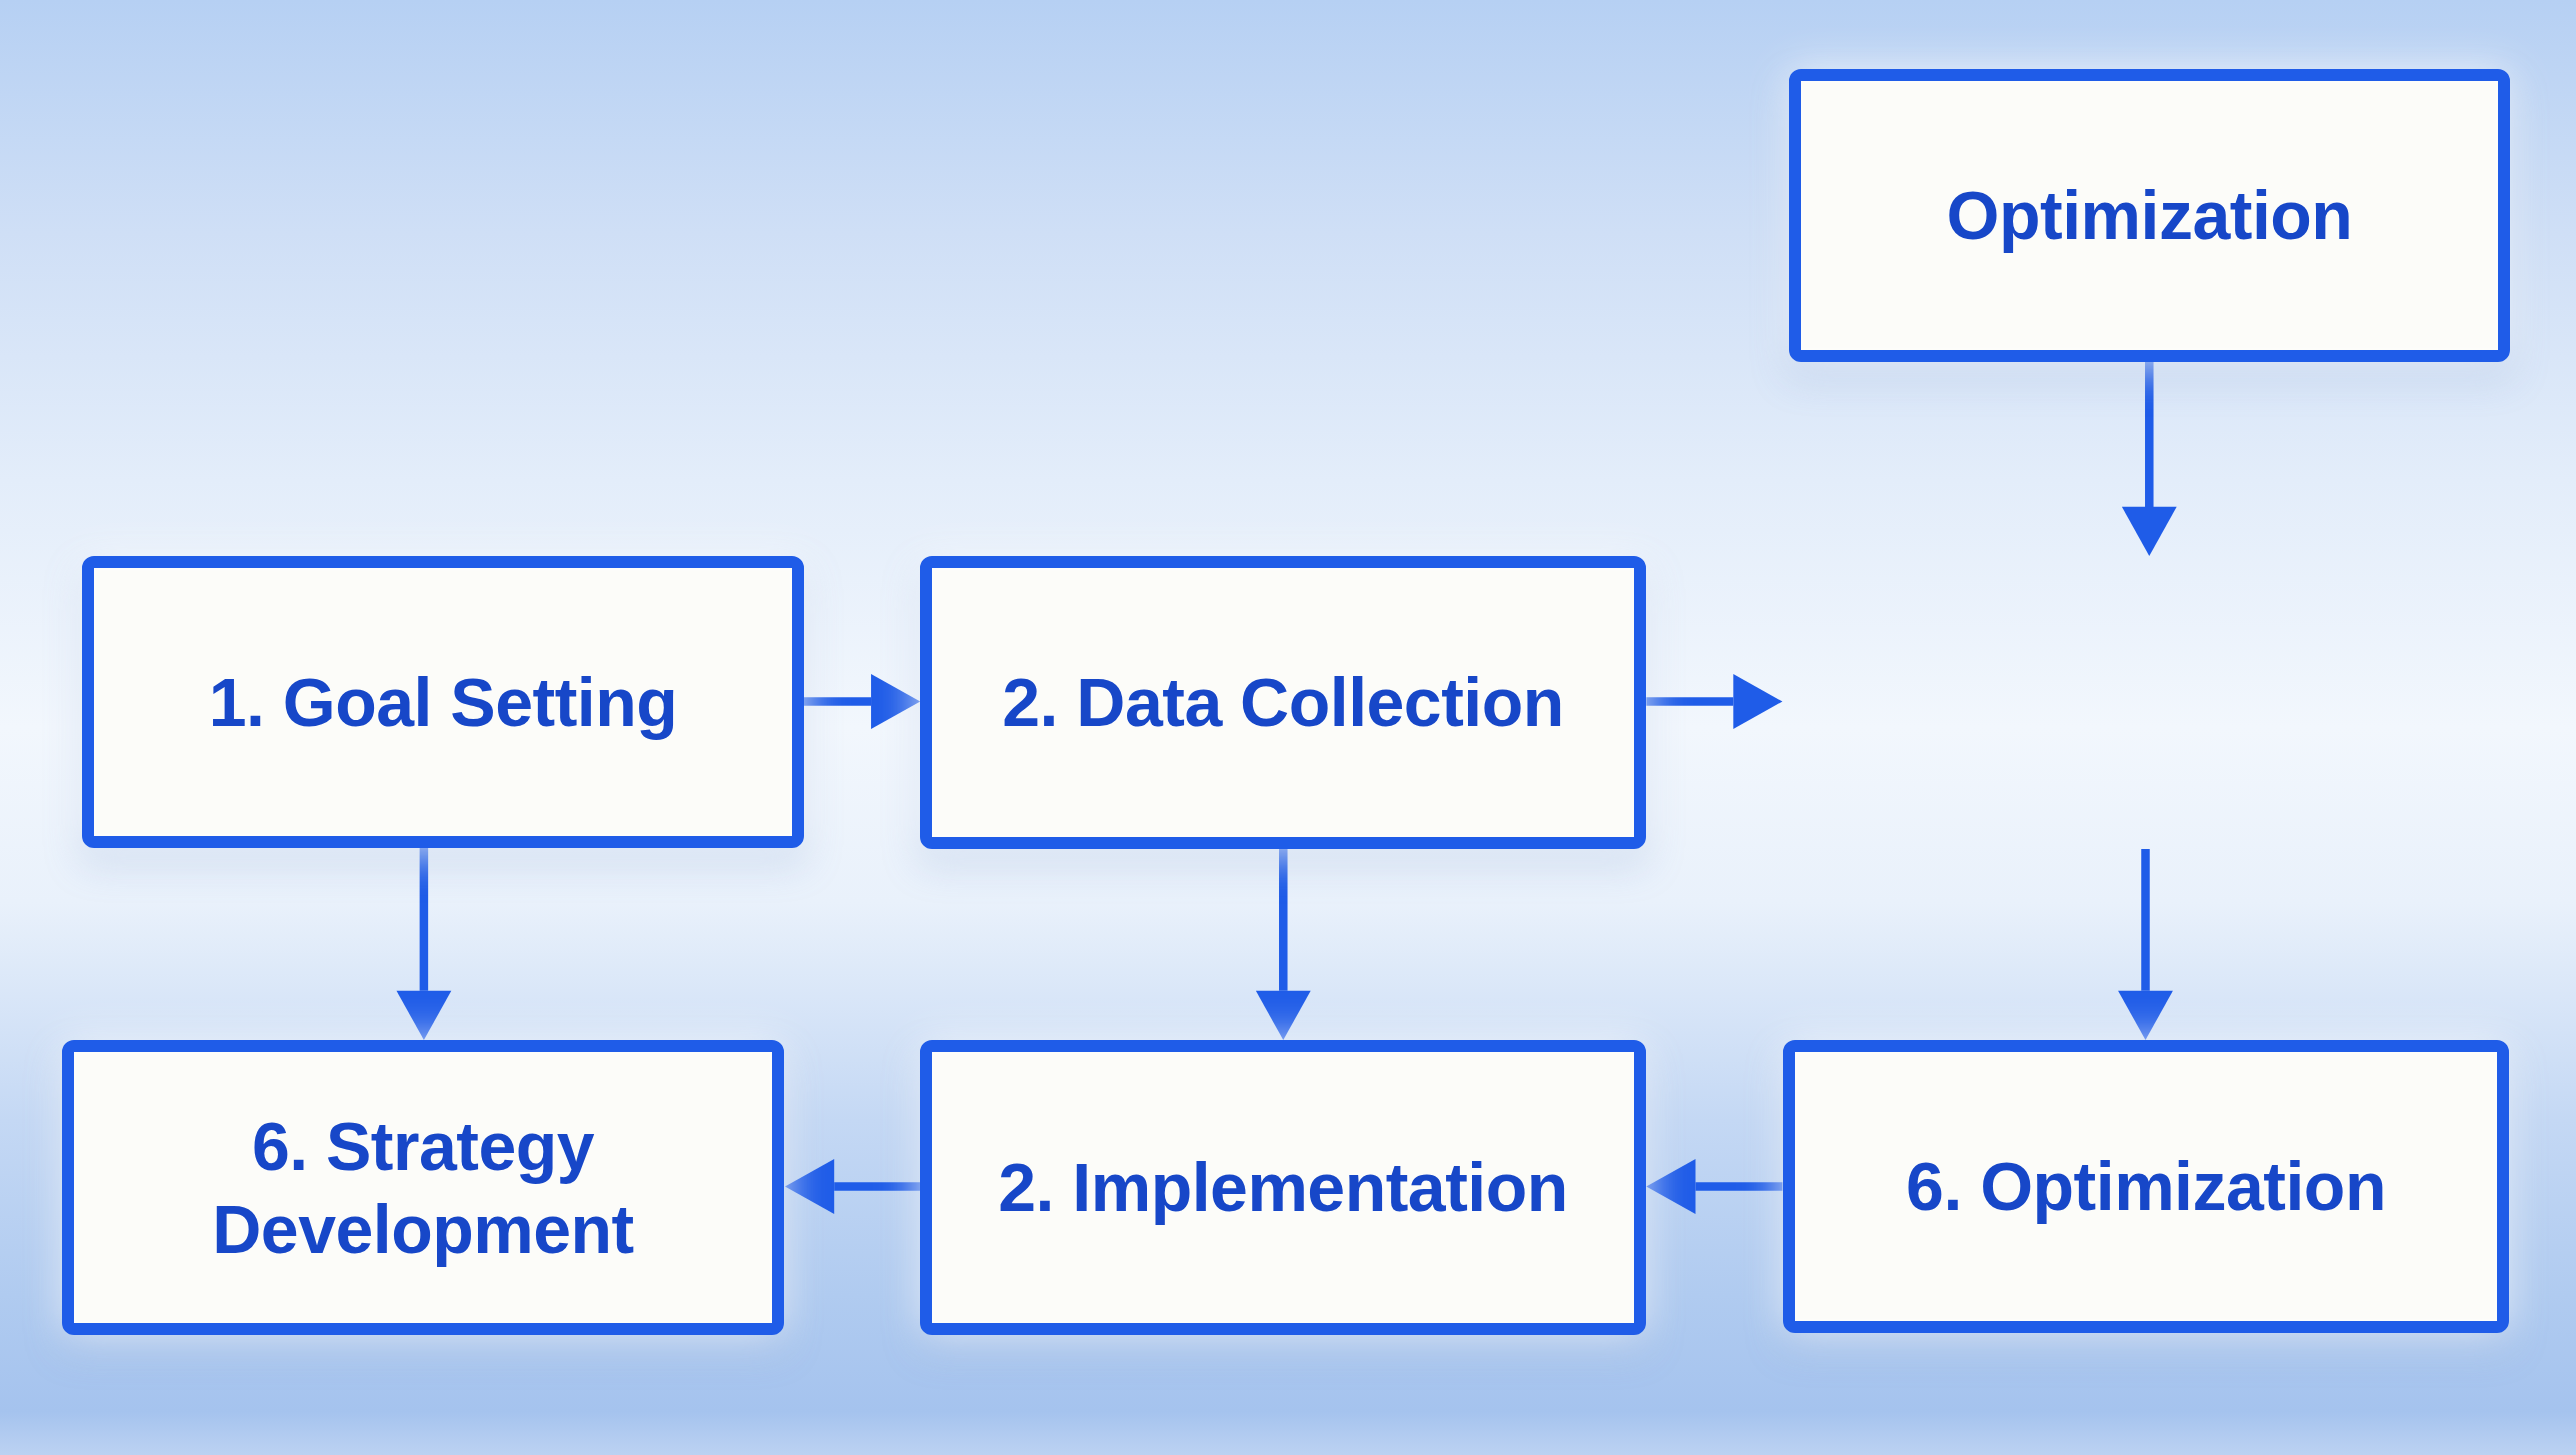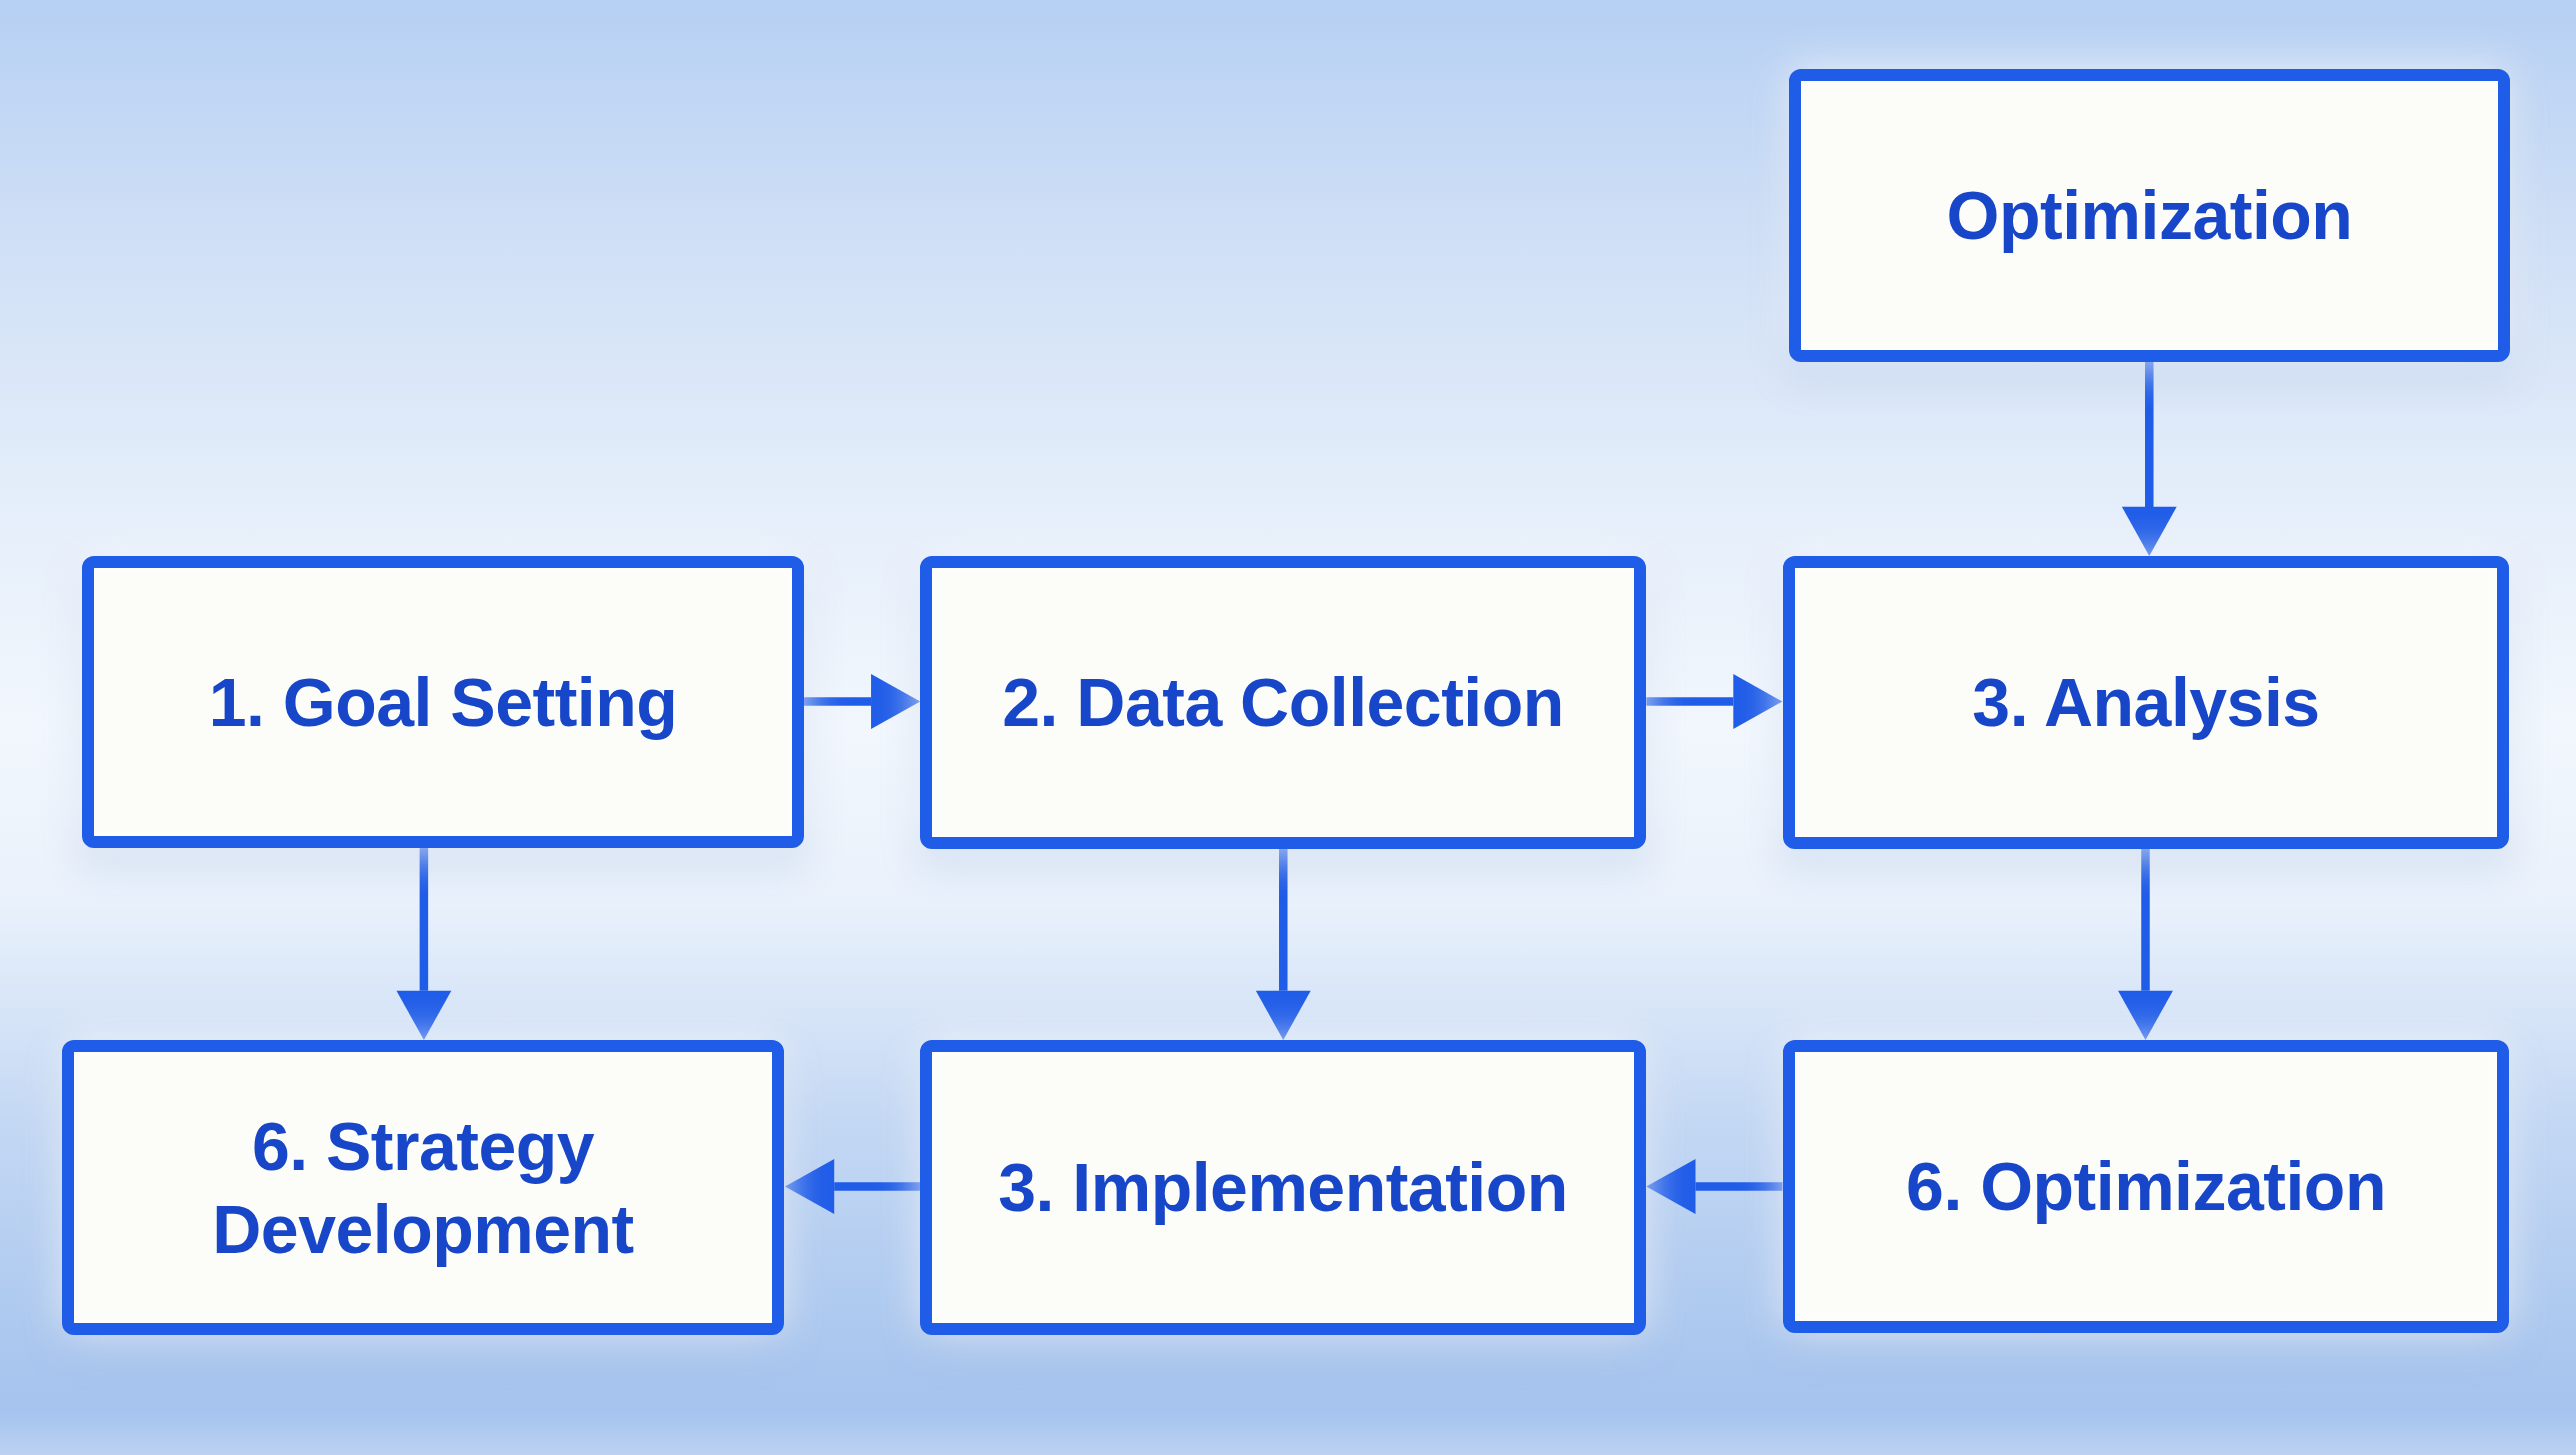--- a/index.html
+++ b/index.html
@@ -122,30 +122,27 @@
   </div>
 
   <div class="node n-1">
     <span>1. Goal Setting</span>
   </div>
 
   <div class="node n-2">
     <span>2. Data Collection</span>
   </div>
 
-  <div class="node n-3">
-    <span>3. Analysis</span>
-  </div>
 
   <div class="node n-4">
     <span>6. Strategy Development</span>
   </div>
 
   <div class="node n-5">
-    <span>3. Implementation</span>
+    <span>2. Implementation</span>
   </div>
 
   <div class="node n-6">
     <span>6. Optimization</span>
   </div>
 
 </div>
 
 
 </body></html>

